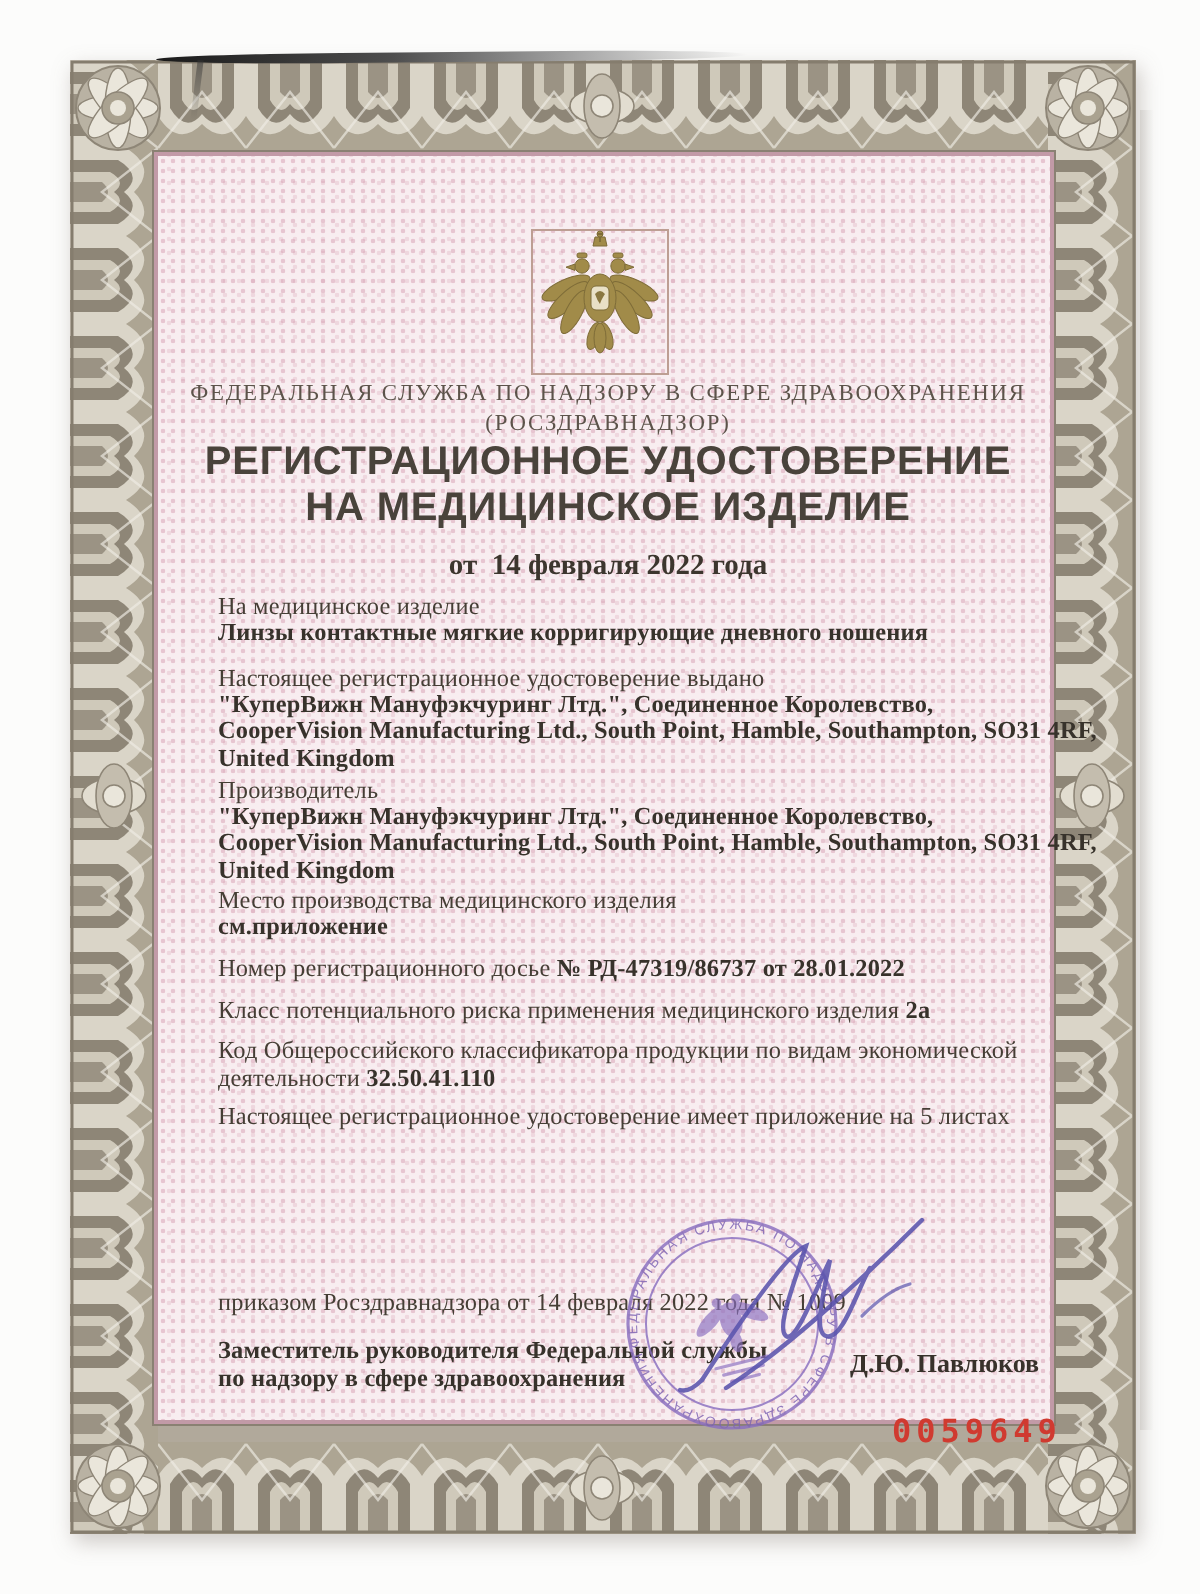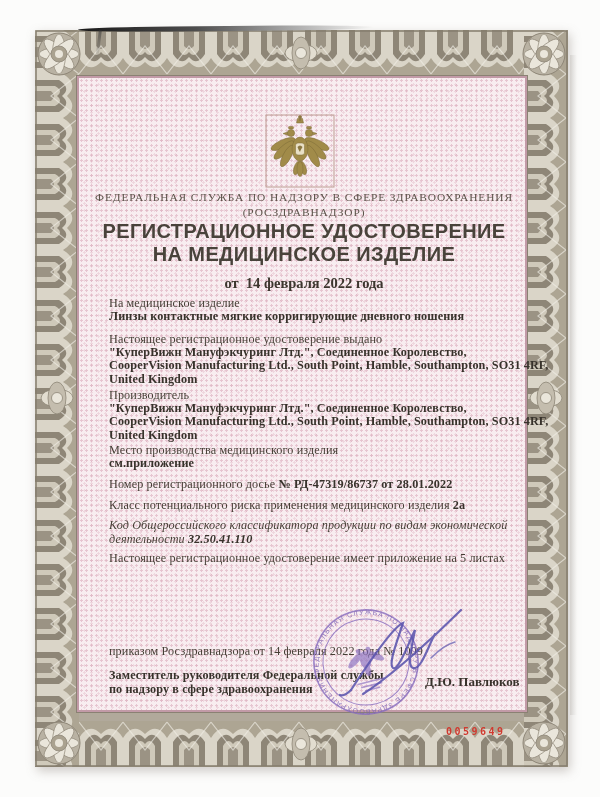--- a/index.html
+++ b/index.html
@@ -15,37 +15,37 @@
   .inner{position:absolute;left:42px;top:46px;width:450px;height:636px;
          background-color:#f8edf0;
          background-image:radial-gradient(rgba(213,158,177,.50) 1px,transparent 1.3px),
                           radial-gradient(rgba(213,158,177,.28) 1px,transparent 1.3px);
          background-size:5px 5px,7px 7px;background-position:0 0,2px 3px;
          border:2px solid #c29aa7;box-shadow:0 0 0 1px #8a8173;}
 
   .line{position:absolute;left:30px;white-space:nowrap;
         font-size:12.2px;line-height:13.5px;color:#453e35;letter-spacing:.1px;}
   .b{font-weight:bold;color:#37322b;}
-  .wrap{white-space:normal;width:416px;font-style:italic;}
+  .wrap{white-space:normal;width:416px;}
 
   .center{left:0;width:450px;text-align:center;}
   .agency{font-size:11.4px;letter-spacing:.9px;color:#5c534a;}
   .title{font-family:Liberation Sans, sans-serif;font-weight:bold;
          font-size:20px;letter-spacing:.4px;color:#49433b;}
   .daterow{position:absolute;left:0;top:197px;width:450px;display:flex;justify-content:center;gap:26px;}
   .daterow .dt{font-size:14.5px;font-weight:bold;color:#3c362e;white-space:pre;text-align:center;}
   .daterow .num{position:relative;top:-4px;}
 
   .coat{position:absolute;left:186px;top:36px;width:70px;height:74px;}
 
   .stamp{position:absolute;left:231px;top:528px;width:112px;height:112px;opacity:.82;}
   .sig{position:absolute;left:256px;top:520px;width:134px;height:108px;}
   .name{position:absolute;left:346px;top:596px;font-size:13px;font-weight:bold;color:#38322b;white-space:nowrap;text-align:right;}
   .serial{position:absolute;left:367px;top:628px;font-family:"DejaVu Sans Mono","Liberation Mono",monospace;
-          font-weight:bold;font-size:10px;letter-spacing:2.5px;color:#d03a30;margin-top:20px;}
+          font-weight:bold;font-size:16px;letter-spacing:2.5px;color:#d03a30;}
 
   
   .edge-top{position:absolute;left:78px;top:26px;width:296px;height:5px;border-radius:50%/80%;
             background:linear-gradient(to right,#191919,#4e4e4e 40%,#a9a9a9 72%,transparent 100%);
             transform:rotate(-.5deg);}
   .edge-hook{position:absolute;left:97px;top:30px;width:3px;height:30px;opacity:.55;
              background:linear-gradient(to bottom,#333,transparent);transform:rotate(7deg);}
   .edge-right{position:absolute;left:570px;top:55px;width:7px;height:660px;opacity:.35;
               background:linear-gradient(to right,rgba(150,145,138,.6),transparent);}
 </style>

